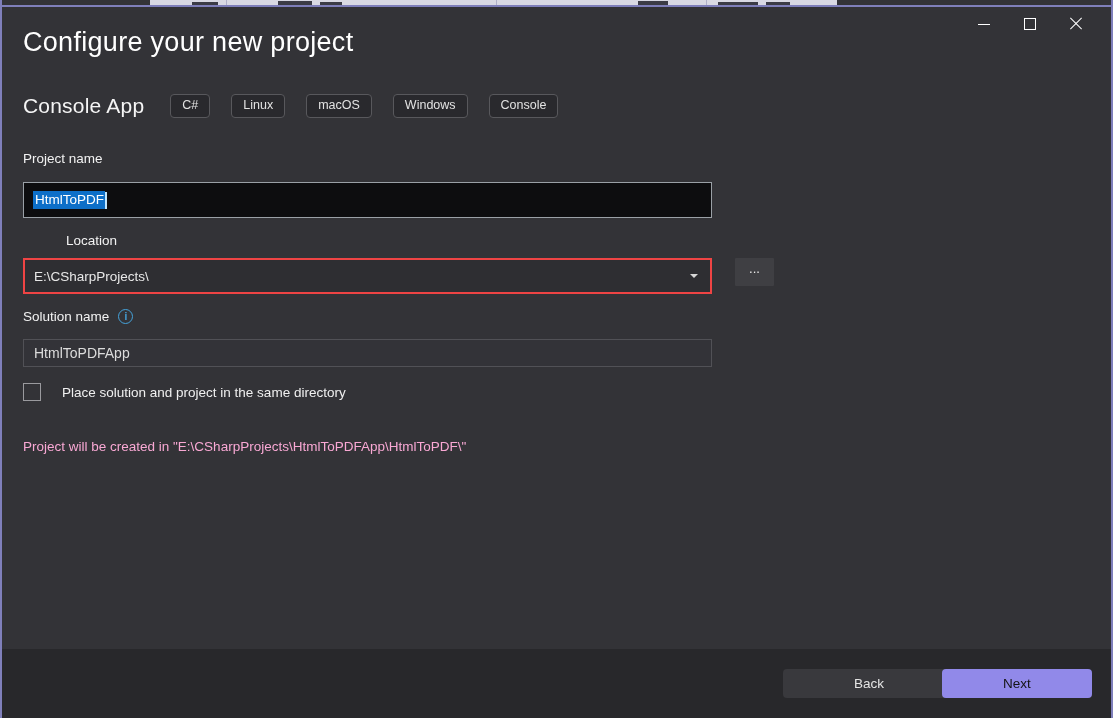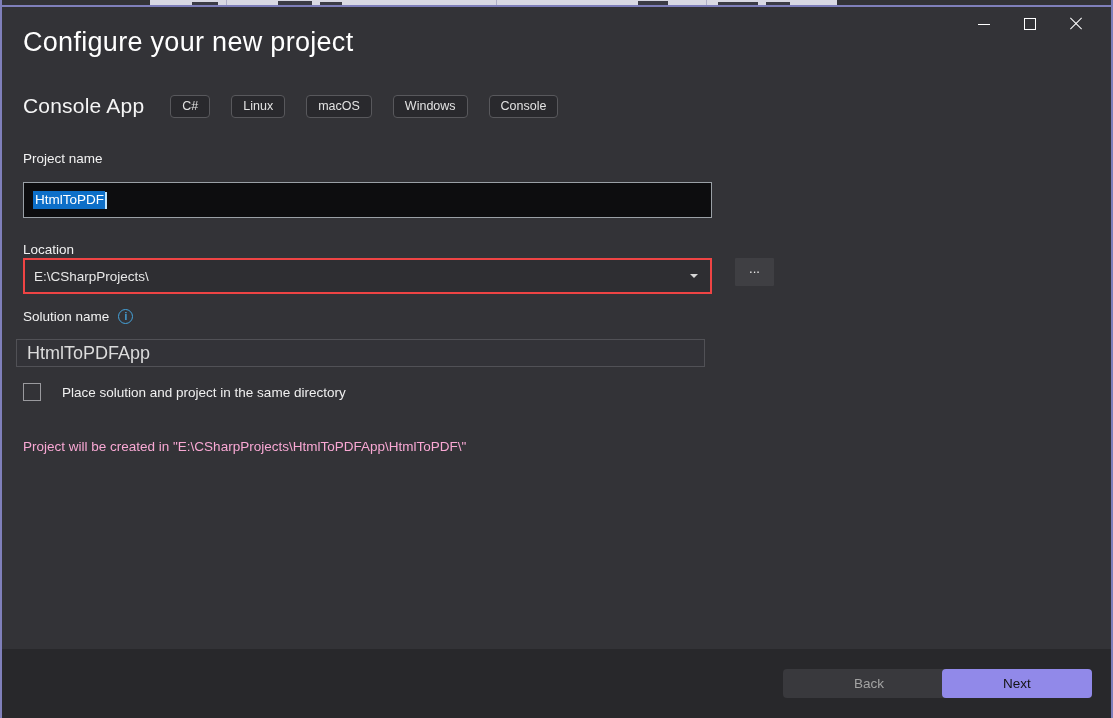--- a/index.html
+++ b/index.html
@@ -52,33 +52,33 @@
   .glyph-max { width: 12px; height: 12px; border: 1px solid #ffffff; display: block; }
   .glyph-close { position: relative; width: 14px; height: 14px; display: block; }
   .glyph-close::before, .glyph-close::after {
     content: ""; position: absolute; left: -1px; top: 6px;
     width: 16px; height: 1px; background: #ffffff;
   }
   .glyph-close::before { transform: rotate(45deg); }
   .glyph-close::after  { transform: rotate(-45deg); }
 
   
-  .template-row { position: absolute; left: 23px; top: 94px; display: flex; align-items: center; }
+  .template-row { position: absolute; left: 23px; top: 94px; display: flex; }
   .template-name { font-size: 21px; font-weight: 300; color: #f5f5f5; letter-spacing: 0.2px; }
   .tag-list { display: flex; margin-left: 26px; gap: 21px; }
   .tag {
     font-size: 12.5px; color: #e2e2e2;
     background: #29292d; border: 1px solid #58585c; border-radius: 4px;
     padding: 3px 11px; line-height: 15px; white-space: nowrap;
   }
 
   
   .field-label { position: absolute; left: 23px; font-size: 13.5px; color: #f2f2f2; }
   .lbl-project  { top: 151px; }
-  .lbl-location { top: 242px; }
+  .lbl-location { top: 233px; margin-left: 43px; }
   .lbl-solution { top: 309px; display: flex; align-items: center; }
 
   .info-icon {
     display: inline-flex; align-items: center; justify-content: center;
     width: 15px; height: 15px; margin-left: 9px;
     border: 1.5px solid #45A3DB; border-radius: 50%;
     color: #45A3DB; font-size: 10px; font-weight: 700; font-style: normal;
     line-height: 1;
   }
 
@@ -109,23 +109,23 @@
   }
   .browse-btn {
     position: absolute; left: 735px; top: 258px; width: 39px; height: 28px;
     background: #3f3f43; border: none; border-radius: 1px;
     color: #e8e8e8; font-size: 13px; line-height: 10px;
     display: flex; align-items: center; justify-content: center;
     padding-bottom: 6px; cursor: default;
   }
 
   .solution-input {
-    position: absolute; left: 16px; top: 339px; width: 689px; height: 28px;
+    position: absolute; left: 23px; top: 339px; width: 689px; height: 28px;
     background: #333338; border: 1px solid #515156;
-    color: #dcdcdc; font-size: 18px; font-family: "Liberation Sans", sans-serif;
+    color: #dcdcdc; font-size: 14px; font-family: "Liberation Sans", sans-serif;
     padding: 0 10px; outline: none;
   }
 
   .checkbox-row { position: absolute; left: 23px; top: 383px; display: flex; align-items: center; }
   .checkbox {
     width: 18px; height: 18px;
     border: 1px solid #9a9a9e; background: #333337;
   }
   .checkbox-label { margin-left: 21px; font-size: 13.5px; color: #f0f0f0; }
 
@@ -139,21 +139,21 @@
     position: absolute; left: 0; bottom: 0; width: 1113px; height: 69px;
     background: #28282B;
   }
   .btn {
     position: absolute; top: 20px; height: 29px;
     border: none; border-radius: 4px;
     font-size: 13.5px; font-family: "Liberation Sans", sans-serif;
     display: flex; align-items: center; justify-content: center;
     cursor: default;
   }
-  .btn-back { left: 783px; width: 172px; background: #39393d; color: #a3a3a3; }
+  .btn-back { left: 783px; width: 172px; background: #39393d; color: #e5e5e5; }
   .btn-next { left: 942px; width: 150px; background: #9189E9; color: #141414; }
 </style>
 </head>
 <body>
 
 <div class="screen">
 
   <div class="behind-strip">
     <span class="mark m1"></span>
       <span class="mark m2"></span>

